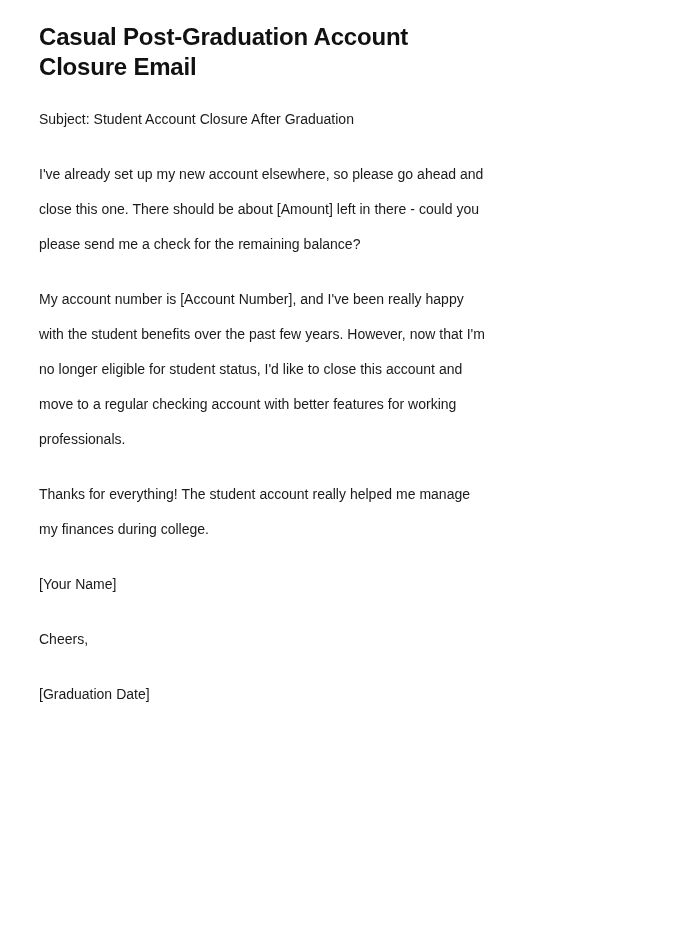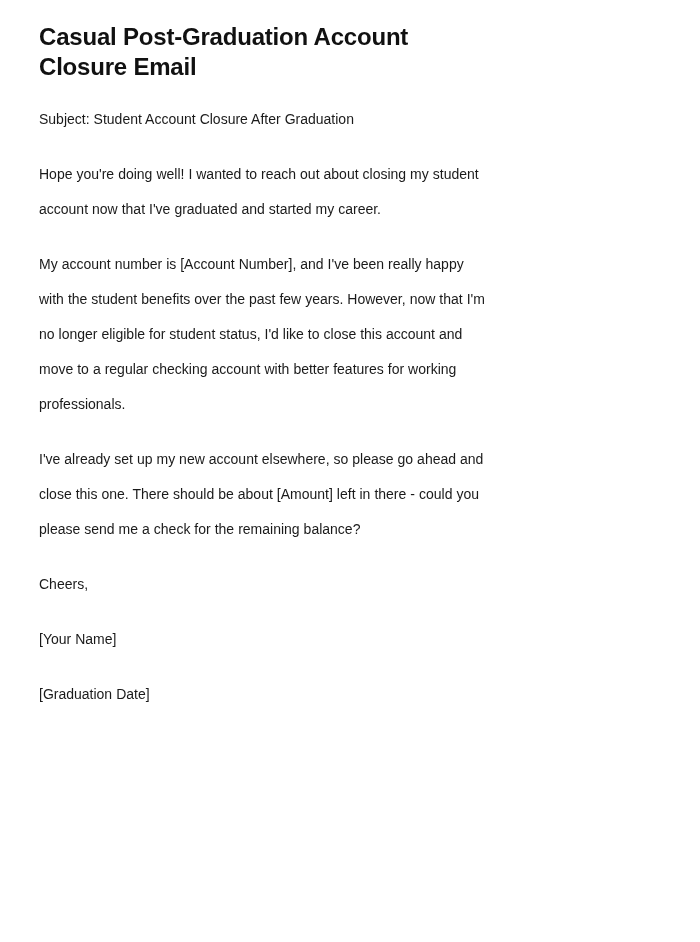--- a/index.html
+++ b/index.html
@@ -53,27 +53,27 @@
 
 <div class="document">
 
   <h1 class="doc-title">Casual Post-Graduation Account Closure Email</h1>
 
   <div class="doc-body">
 
     <p class="paragraph">Subject: Student Account Closure After Graduation</p>
 
 
-    <p class="paragraph">Hope you're doing well! I wanted to reach out about closing my student account now that I've graduated and started my career.</p>
+
+    <p class="paragraph">I've already set up my new account elsewhere, so please go ahead and close this one. There should be about [Amount] left in there - could you please send me a check for the remaining balance?</p>
 
     <p class="paragraph">My account number is [Account Number], and I've been really happy with the student benefits over the past few years. However, now that I'm no longer eligible for student status, I'd like to close this account and move to a regular checking account with better features for working professionals.</p>
 
-    <p class="paragraph">I've already set up my new account elsewhere, so please go ahead and close this one. There should be about [Amount] left in there - could you please send me a check for the remaining balance?</p>
+    <p class="paragraph">Thanks for everything! The student account really helped me manage my finances during college.</p>
 
+    <p class="paragraph">[Your Name]</p>
 
     <p class="paragraph">Cheers,</p>
-
-    <p class="paragraph">[Your Name]</p>
 
     <p class="paragraph">[Graduation Date]</p>
 
   </div>
 </div>
 
 </body></html>

